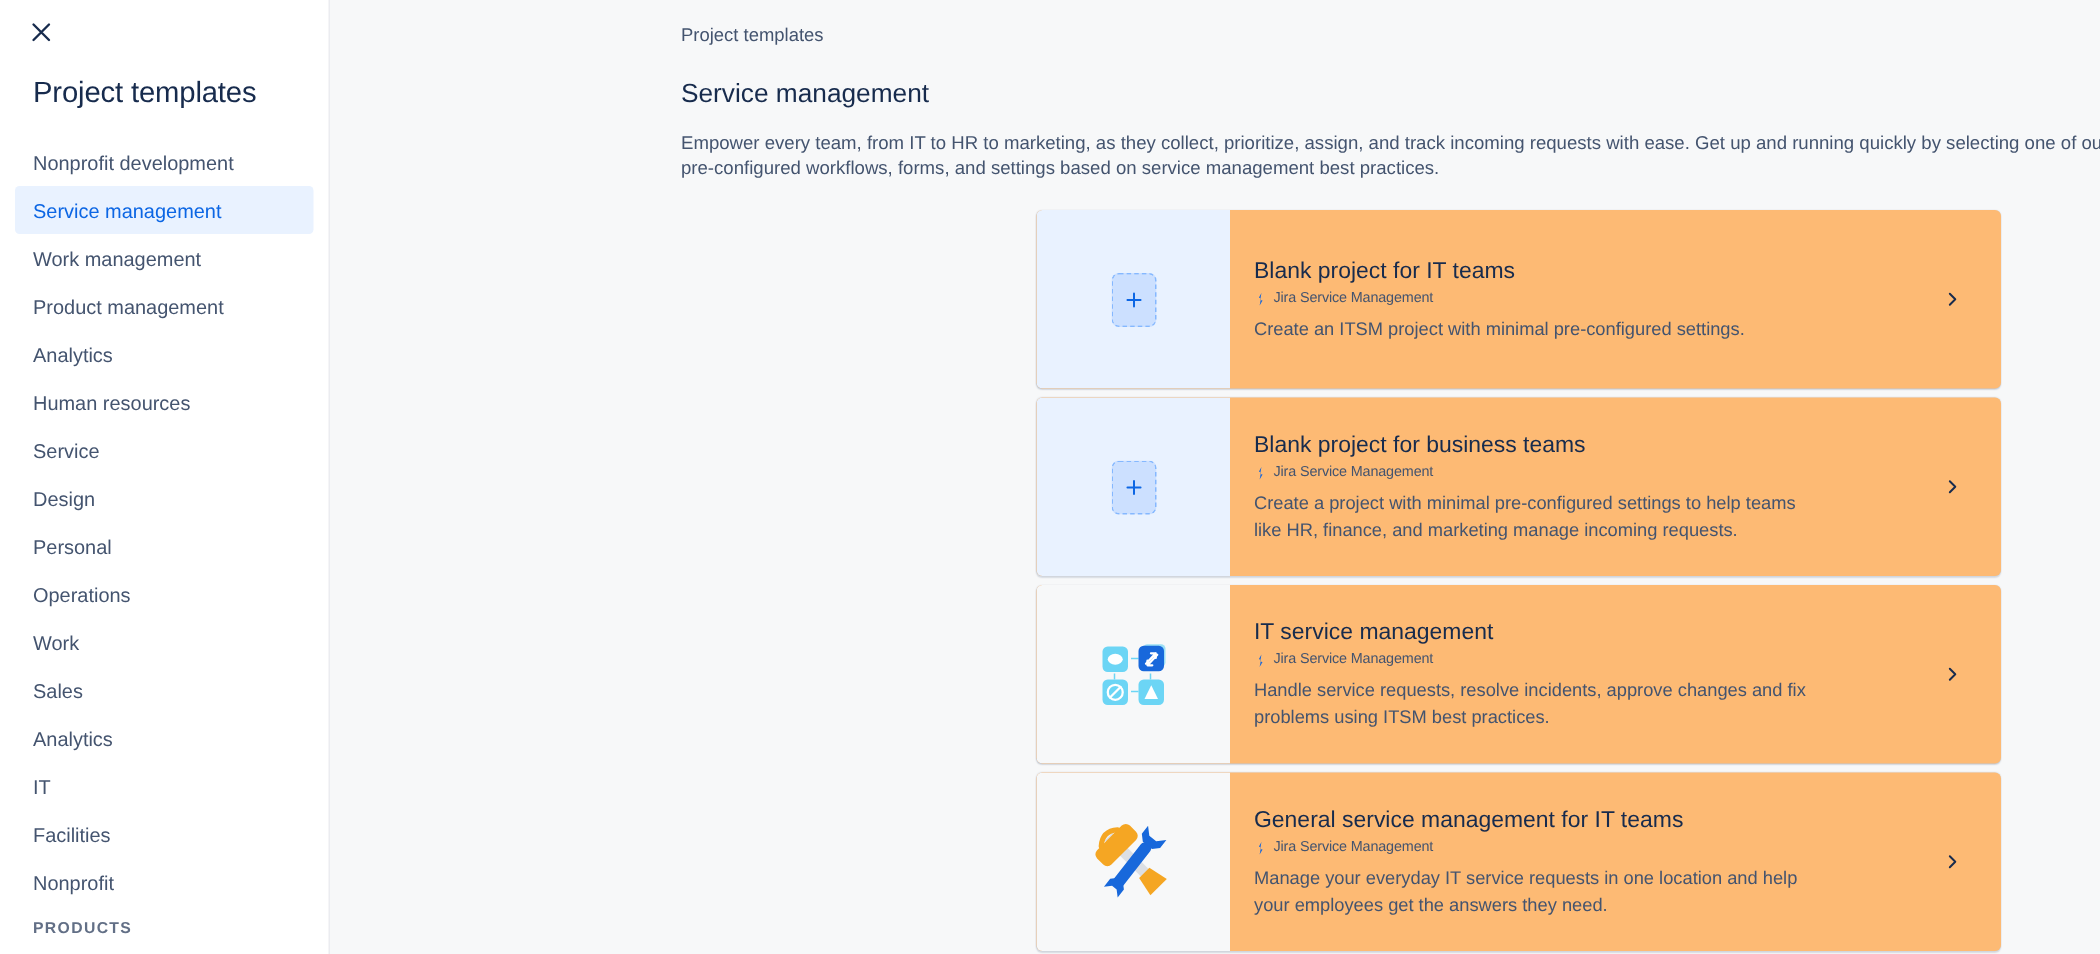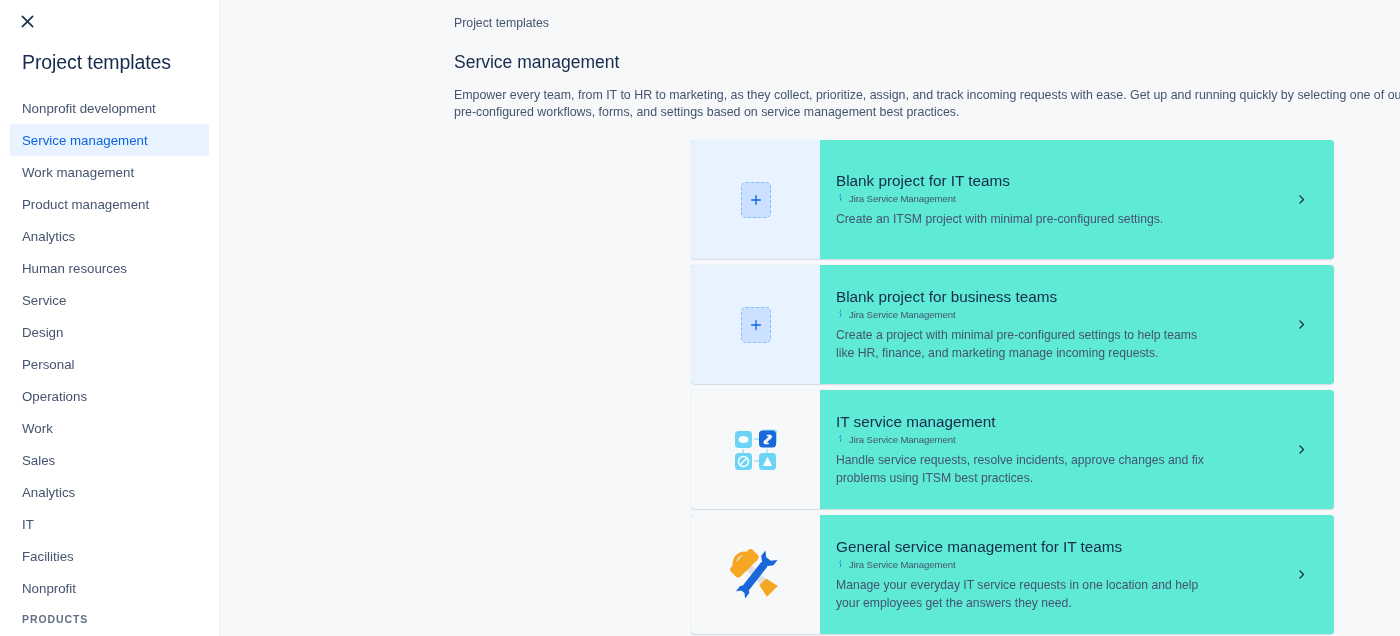--- a/index.html
+++ b/index.html
@@ -108,21 +108,21 @@
   
   .cards {
     position: absolute;
     left: 471px;
     top: 140px;
     width: 643px;
   }
   .card {
     display: flex;
     height: 119px;
-    background: #5eead4;
+    background: #fdba74;
     border-radius: 4px;
     box-shadow: 0 1px 1px rgba(9,30,66,0.13), 0 0 1px rgba(9,30,66,0.13);
     margin-bottom: 6px;
     overflow: hidden;
     cursor: pointer;
   }
   .card-art {
     width: 129px;
     min-width: 129px;
     display: flex;
@@ -142,21 +142,21 @@
   .card-text { flex: 1; min-width: 0; }
   .card-title {
     font-size: 15.3px;
     color: #172b4d;
     font-weight: 400;
     line-height: 20px;
     margin-bottom: 2px;
   }
   .card-product {
     display: flex;
-    align-items: flex-start;
+    align-items: flex-end;
     gap: 4px;
     font-size: 9.6px;
     color: #44546f;
     margin-bottom: 7px;
     letter-spacing: -0.1px;
   }
   .card-product svg { display: block; flex-shrink: 0; }
   .card-desc {
     font-size: 12.2px;
     line-height: 17.5px;

